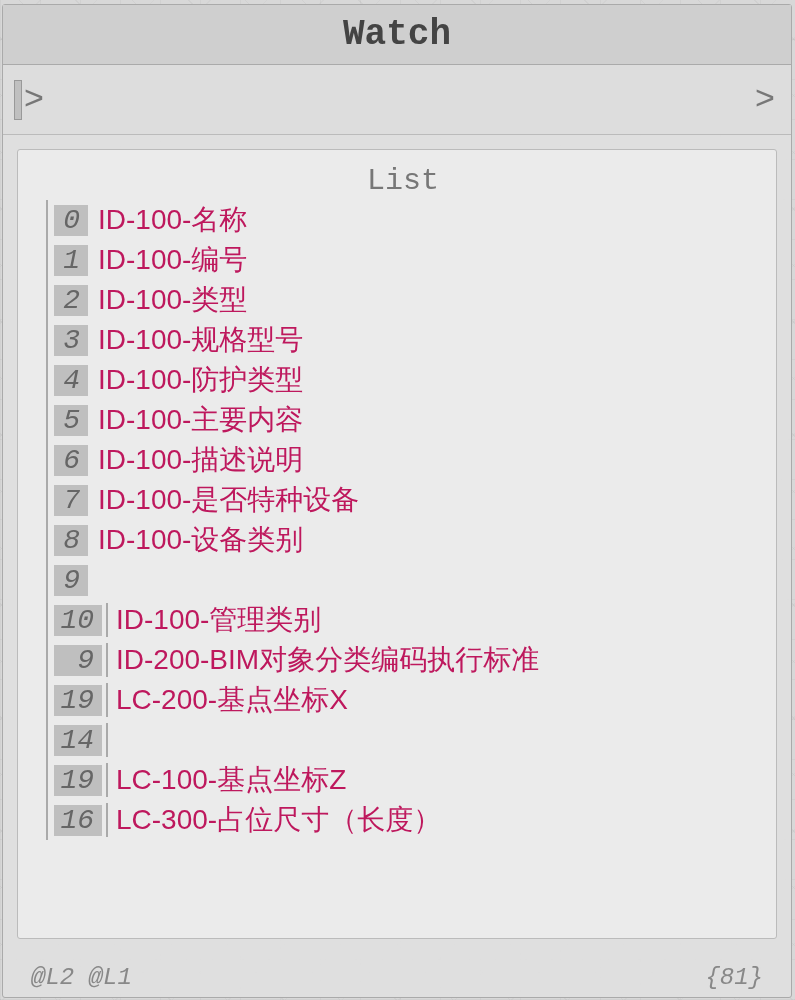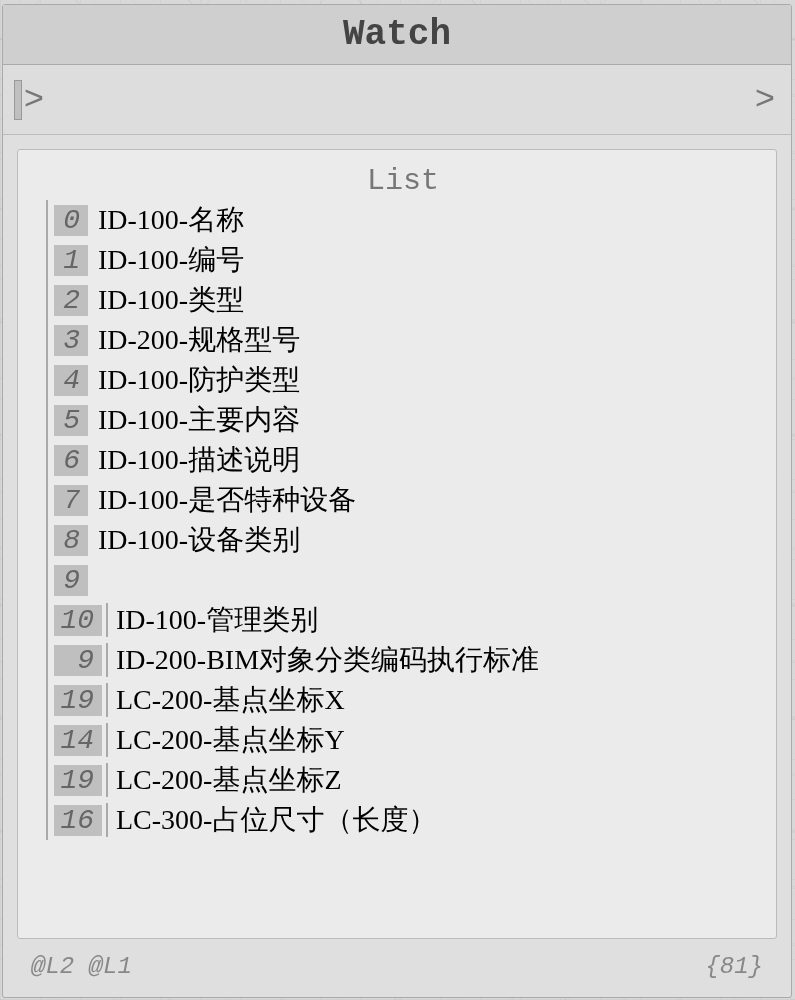--- a/index.html
+++ b/index.html
@@ -137,27 +137,27 @@
     }
     .idx.narrow { min-width: 34px; }
     .sep-pipe {
       display: inline-block;
       width: 2px;
       background: #aaa;
       height: 34px;
       margin: 0 8px 0 -6px;
     }
     .val {
-      font-family: Liberation Serif, serif;
-      color: #000000;
+      font-family: Liberation Sans, sans-serif;
+      color: #be185d;
     }
     .footer-bar {
       height: 44px;
       display: flex;
-      align-items: flex-start;
+      align-items: flex-end;
       justify-content: space-between;
       padding: 0 28px 6px 28px;
       font-size: 24px;
       color: #888;
       font-style: italic;
       font-family: "Consolas","Courier New",monospace;
     }
   </style>
 </head>
 <body>
@@ -190,21 +190,21 @@
           <div class="item">
             <span class="idx narrow">1</span>
             <span class="val">ID-100-编号</span>
           </div>
           <div class="item">
             <span class="idx narrow">2</span>
             <span class="val">ID-100-类型</span>
           </div>
           <div class="item">
             <span class="idx narrow">3</span>
-            <span class="val">ID-200-规格型号</span>
+            <span class="val">ID-100-规格型号</span>
           </div>
           <div class="item">
             <span class="idx narrow">4</span>
             <span class="val">ID-100-防护类型</span>
           </div>
           <div class="item">
             <span class="idx narrow">5</span>
             <span class="val">ID-100-主要内容</span>
           </div>
           <div class="item">
@@ -233,26 +233,25 @@
             <span class="val">ID-200-BIM对象分类编码执行标准</span>
           </div>
           <div class="item">
             <span class="idx">19</span>
             <span class="sep-pipe"></span>
             <span class="val">LC-200-基点坐标X</span>
           </div>
           <div class="item">
             <span class="idx">14</span>
             <span class="sep-pipe"></span>
-            <span class="val">LC-200-基点坐标Y</span>
           </div>
           <div class="item">
             <span class="idx">19</span>
             <span class="sep-pipe"></span>
-            <span class="val">LC-200-基点坐标Z</span>
+            <span class="val">LC-100-基点坐标Z</span>
           </div>
           <div class="item">
             <span class="idx">16</span>
             <span class="sep-pipe"></span>
             <span class="val">LC-300-占位尺寸（长度）</span>
           </div>
         </div>
     </div>
   </div>
 

